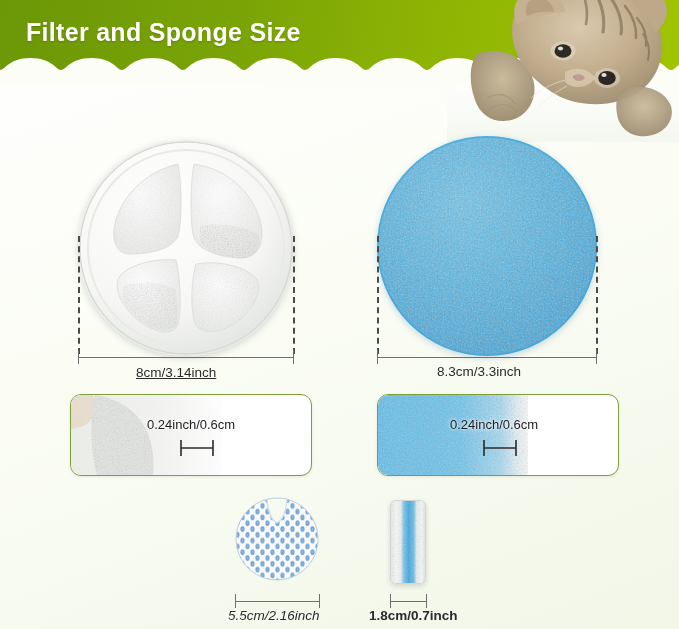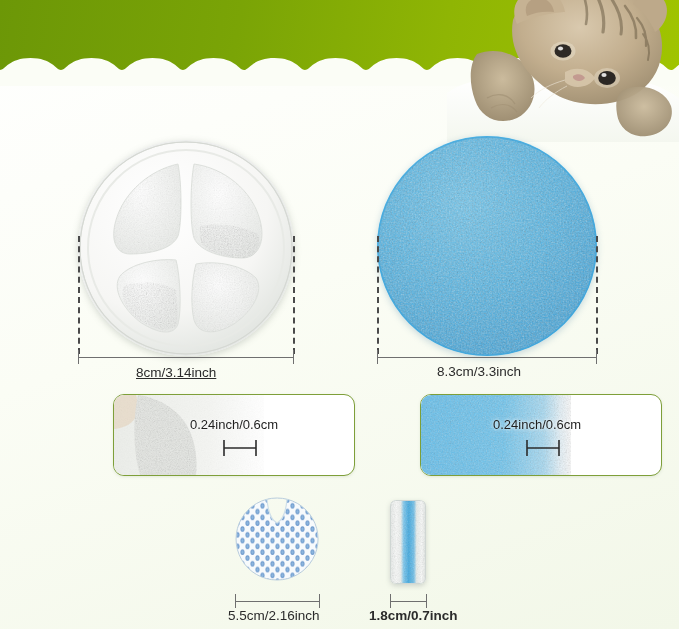--- a/index.html
+++ b/index.html
@@ -49,21 +49,20 @@
   .dashline{position:absolute;width:0;border-left:2px dashed #4a4a4a;}
   .dimline{position:absolute;height:0;border-top:1px solid #6f6f6f;}
   .dimcap{position:absolute;width:0;border-left:1px solid #6f6f6f;}
   .dimtext{position:absolute;color:#2b2b2b;font-size:13.5px;white-space:nowrap;}
 
   
   .callout{
     position:absolute;width:240px;height:80px;border-radius:11px;
     border:1.4px solid #7e9f39;background:#ffffff;overflow:hidden;
     box-shadow:0 1px 3px rgba(120,140,100,.16);
-    margin-left:43px;
   }
   .callout .photo{position:absolute;left:0;top:0;height:100%;}
   .callout .ctext{position:absolute;color:#1f1f1f;font-size:13px;white-space:nowrap;
      text-shadow:0 0 3px rgba(255,255,255,.95),0 0 6px rgba(255,255,255,.8);}
   .hmark{position:absolute;}
 
   
   .mesh{position:absolute;left:235px;top:497px;width:84px;height:84px;}
   .block{position:absolute;left:390px;top:500px;width:36px;height:84px;
      border-radius:6px;overflow:hidden;
@@ -86,20 +85,21 @@
                C249,14 253,2 274.5,2 C296,2 300,14 305,14
                C310,14 314,2 335.5,2 C357,2 361,14 366,14
                C371,14 375,2 396.5,2 C418,2 422,14 427,14
                C432,14 436,2 457.5,2 C479,2 483,14 488,14
                C493,14 497,2 518.5,2 C540,2 544,14 549,14
                C554,14 558,2 579.5,2 C601,2 605,14 610,14
                C615,14 619,2 640.5,2 C662,2 666,14 671,14
                C676,14 680,2 700,2 L700,32 Z" fill="#fbfdf6"></path>
     </svg>
 
+    <div class="title">Filter and Sponge Size</div>
   </div>
 
   <div class="cat">
     <svg viewBox="0 0 232 148" width="232" height="148">
       <defs>
         <radialGradient id="furA" cx="45%" cy="35%" r="70%">
           <stop offset="0%" stop-color="#d9c9ae"></stop>
           <stop offset="55%" stop-color="#c2ae8e"></stop>
           <stop offset="100%" stop-color="#a08f72"></stop>
         </radialGradient>
@@ -347,21 +347,21 @@
         <circle cx="42" cy="42" r="41" fill="#ffffff" opacity=".18"></circle>
       </g>
       <path d="M42,1 A41,41 0 1 0 42.1,1" fill="none" stroke="#b9cddd" stroke-width="1"></path>
       <path d="M32,2 C33,14 36,23 42,26 C48,23 51,14 52,2" fill="none" stroke="#cfdfe9" stroke-width="1.2"></path>
     </svg>
   </div>
 
   <div class="dimline" style="left:235px;top:601px;width:84px;"></div>
   <div class="dimcap" style="left:235px;top:594px;height:14px;"></div>
   <div class="dimcap" style="left:319px;top:594px;height:14px;"></div>
-  <div class="dimtext" style="left:228px;top:608px;">5.5cm/2.16inch</div>
+  <div class="dimtext" style="left:228px;top:608px;font-style:italic;">5.5cm/2.16inch</div>
 
   <div class="block">
     <svg viewBox="0 0 36 84" width="36" height="84" preserveAspectRatio="none">
       <defs>
         <linearGradient id="blkG" x1="0" y1="0" x2="1" y2="0">
           <stop offset="0%" stop-color="#e8ecea"></stop>
           <stop offset="18%" stop-color="#fbfcfb"></stop>
           <stop offset="30%" stop-color="#eef2f0"></stop>
           <stop offset="38%" stop-color="#7cc8ef"></stop>
           <stop offset="52%" stop-color="#3fa9e0"></stop>

